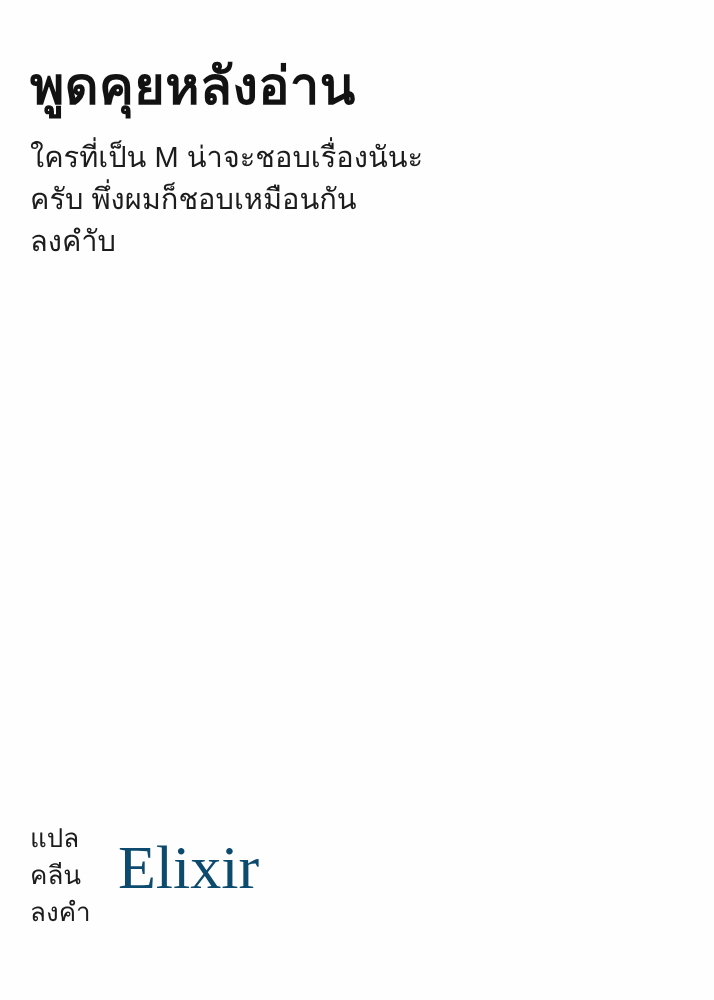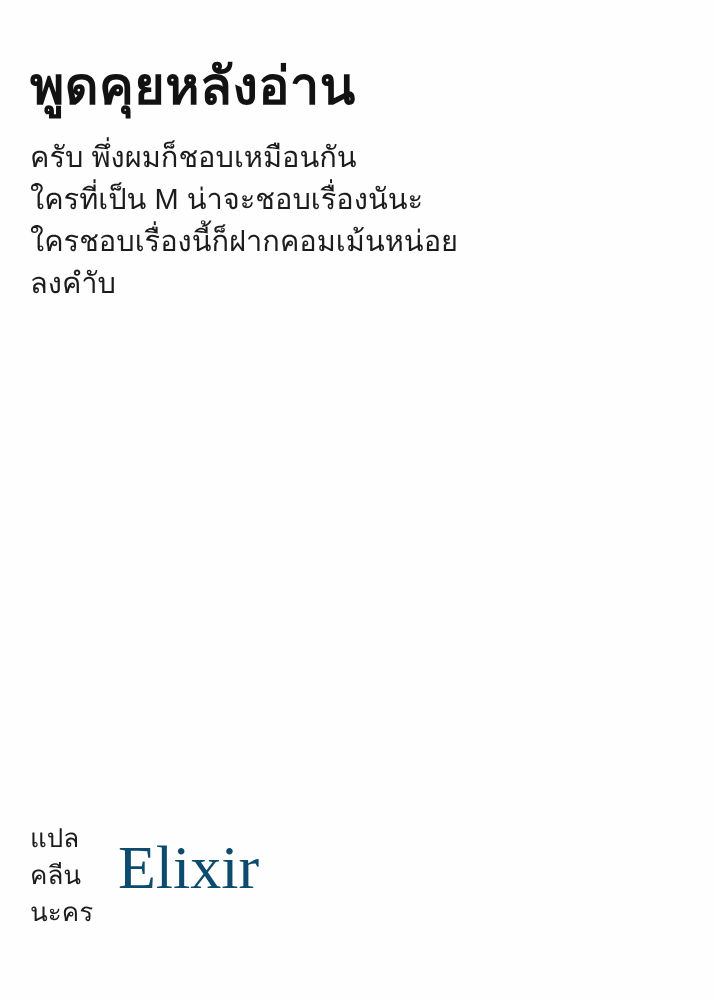--- a/index.html
+++ b/index.html
@@ -73,29 +73,28 @@
   }
 </style>
 </head>
 <body>
 
 <div class="page">
 
   <h1 class="page-title">พูดคุยหลังอ่าน</h1>
 
   <div class="aftertalk-text">
+    <div class="aftertalk-line">ใครที่เป็น M น่าจะชอบเรื่องนันะ</div>
     <div class="aftertalk-line">ครับ พึ่งผมก็ชอบเหมือนกัน</div>
-    <div class="aftertalk-line">ใครที่เป็น M น่าจะชอบเรื่องนันะ</div>
-    <div class="aftertalk-line">ใครชอบเรื่องนี้ก็ฝากคอมเม้นหน่อย</div>
     <div class="aftertalk-line">ลงคำับ</div>
   </div>
 
   <div class="credits">
     <div class="credit-roles">
       <div class="credit-role">แปล</div>
       <div class="credit-role">คลีน</div>
-      <div class="credit-role">นะคร</div>
+      <div class="credit-role">ลงคำ</div>
     </div>
   </div>
 
   <div class="group-name">Elixir</div>
 
 </div>
 
 </body></html>

